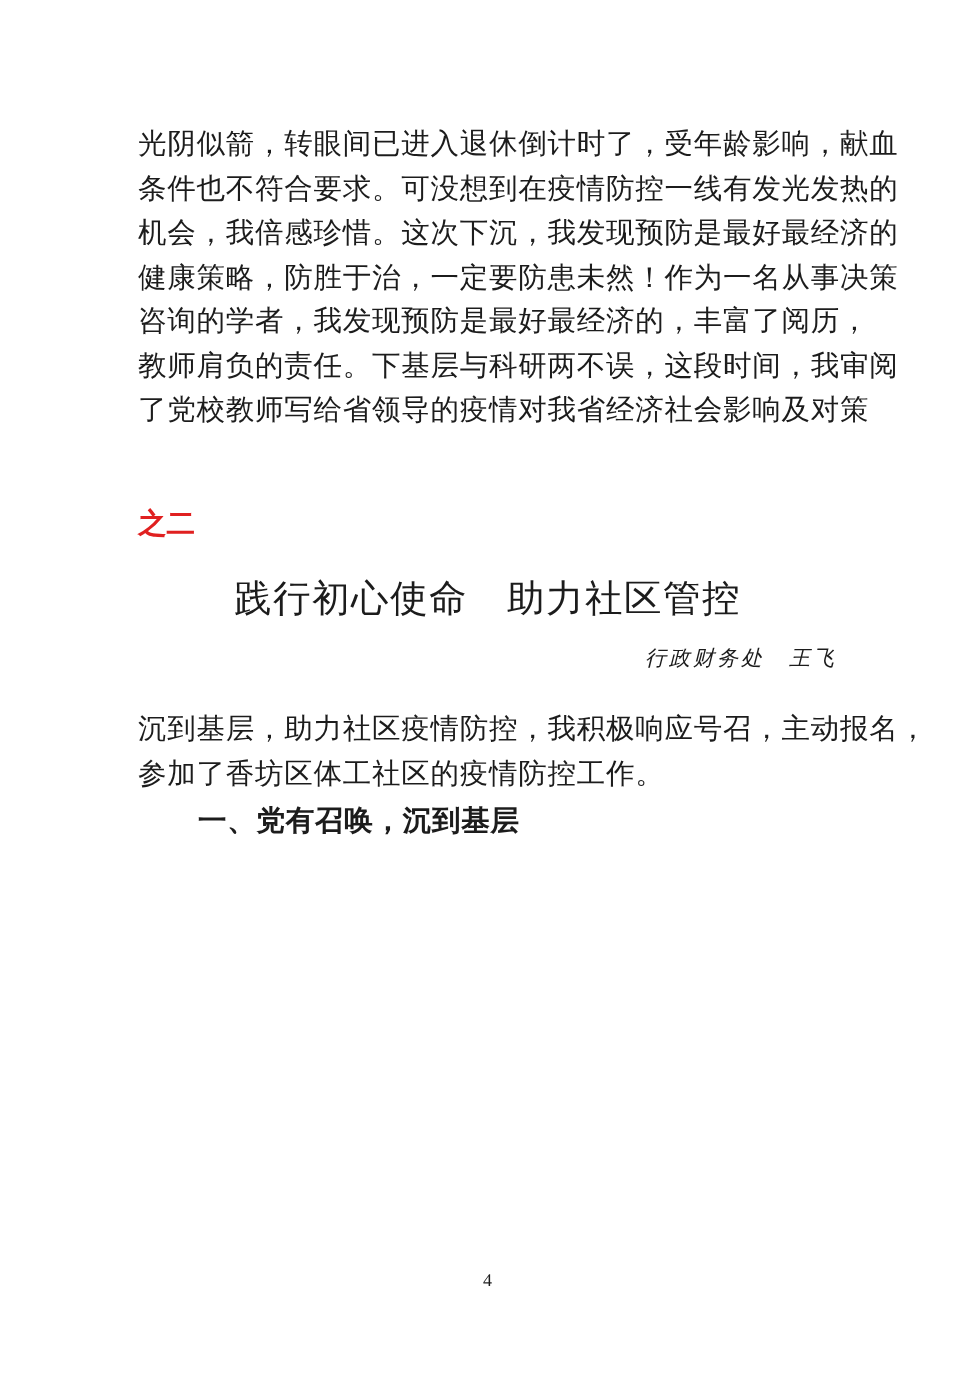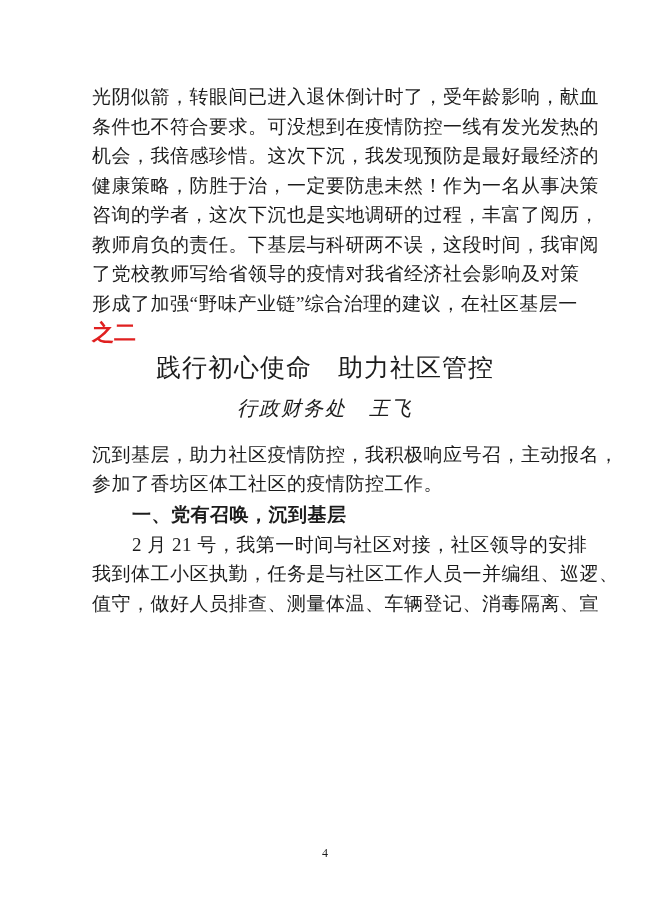--- a/index.html
+++ b/index.html
@@ -32,42 +32,43 @@
     white-space: nowrap;
     letter-spacing: 0.5px;
   }
   .line.no-fill {
     text-align-last: left;
   }
   .line.indent {
     padding-left: 40px;
   }
   .section-label {
+    margin-top: 46px;
     height: 29.5px;
     line-height: 29.5px;
-    font-size: 22px;
+    font-size: 19px;
     font-weight: 700;
     color: var(--accent, #e02020);
   }
   .article-title {
-    margin-top: 0;
+    margin-top: 16px;
     height: 40px;
     line-height: 40px;
     font-size: 25px;
     text-align: center;
     letter-spacing: 1px;
     font-weight: 400;
   }
   .article-byline {
     margin-top: 7px;
     height: 26px;
     line-height: 26px;
-    font-size: 20px;
+    font-size: 14px;
     font-style: italic;
-    text-align: center;
+    text-align: right;
     letter-spacing: 2px;
   }
   .intro-para { margin-top: 19px; }
   .section-heading {
     margin-top: 1.5px;
     height: 29.5px;
     line-height: 29.5px;
     padding-left: 40px;
     font-size: 19px;
     font-weight: 700;
@@ -93,54 +94,45 @@
     <div class="para">
 
         <div class="line">光阴似箭，转眼间已进入退休倒计时了，受年龄影响，献血</div>
 
         <div class="line">条件也不符合要求。可没想到在疫情防控一线有发光发热的</div>
 
         <div class="line">机会，我倍感珍惜。这次下沉，我发现预防是最好最经济的</div>
 
         <div class="line">健康策略，防胜于治，一定要防患未然！作为一名从事决策</div>
 
-        <div class="line">咨询的学者，这次下沉也是实地调研的过程，丰富了阅历，</div>
+        <div class="line">咨询的学者，我发现预防是最好最经济的，丰富了阅历，</div>
 
 
 
         <div class="line">教师肩负的责任。下基层与科研两不误，这段时间，我审阅</div>
 
         <div class="line">了党校教师写给省领导的疫情对我省经济社会影响及对策</div>
 
 
-        <div class="line">形成了加强“野味产业链”综合治理的建议，在社区基层一</div>
 
       </div>
 
     <div class="section-label">之二</div>
 
     <div class="article-title">践行初心使命　助力社区管控</div>
 
     <div class="article-byline">行政财务处　王飞</div>
 
     <div class="para intro-para">
 
 
         <div class="line">沉到基层，助力社区疫情防控，我积极响应号召，主动报名，</div>
 
         <div class="line no-fill">参加了香坊区体工社区的疫情防控工作。</div>
       </div>
 
     <div class="section-heading">一、党有召唤，沉到基层</div>
 
-    <div class="para">
-
-        <div class="line indent">2 月 21 号，我第一时间与社区对接，社区领导的安排</div>
-
-        <div class="line">我到体工小区执勤，任务是与社区工作人员一并编组、巡逻、</div>
-
-        <div class="line">值守，做好人员排查、测量体温、车辆登记、消毒隔离、宣</div>
-      </div>
 
   </div>
 
   <div class="page-number">4</div>
 </div>
 
 </body></html>

